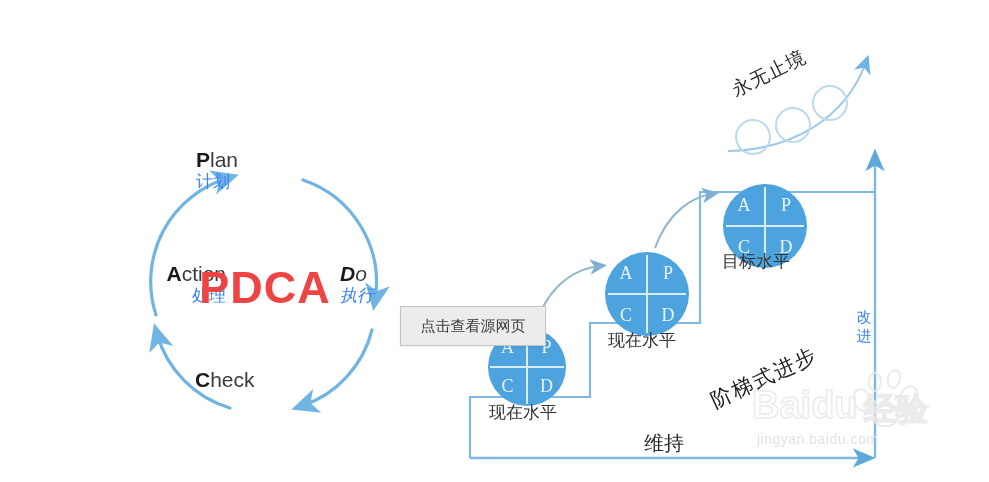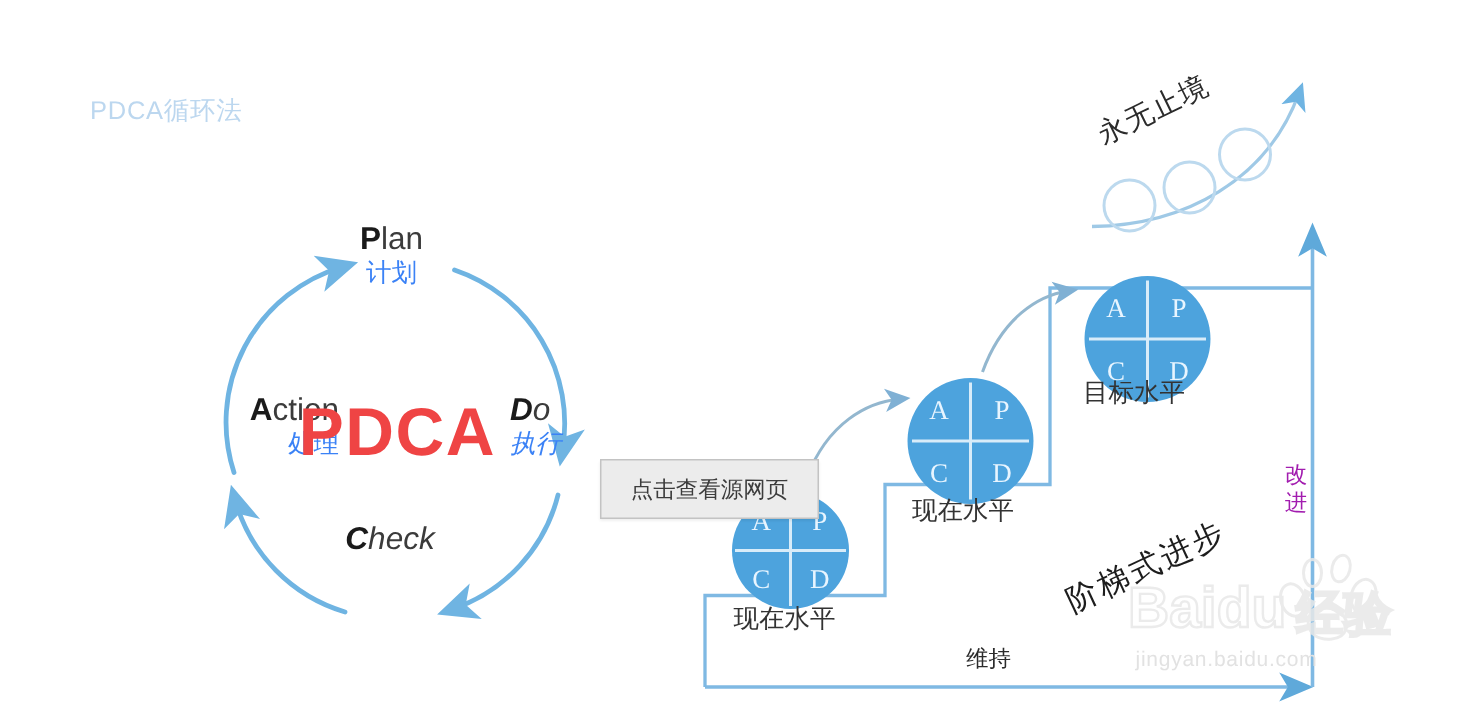--- a/index.html
+++ b/index.html
@@ -20,39 +20,39 @@
   #page-title {
     left: 60px; top: 62px;
     font-size: 17px;
     color: #bcd7ef;
     letter-spacing: 0.5px;
     white-space: nowrap;
   }
 
   
   .cycle-label {
-    text-align: center;
+    text-align: left;
     line-height: 1.12;
     white-space: nowrap;
   }
   .cycle-label .en {
     font-size: 21px;
     color: #3b3b3b;
     font-weight: 400;
     display: block;
   }
   .cycle-label .en b { font-weight: 700; color: #1a1a1a; }
   .cycle-label .cn {
     display: block;
     font-size: 17px;
     color: #3b82f6;
   }
   #lbl-plan  { left: 196px; top: 148px; width: 130px; }
   #lbl-do    { left: 340px; top: 262px; width: 110px; text-align: left; font-style: italic; }
-  #lbl-check { left: 195px; top: 348px; width: 130px; font-style: italic; }
+  #lbl-check { left: 195px; top: 368px; width: 130px; }
   #lbl-action{ left: 96px;  top: 262px; width: 130px; text-align: right;}
 
   #pdca-center {
     left: 180px; top: 262px; width: 170px;
     text-align: center;
     font-size: 45px; font-weight: 700;
     color: #ef4444; letter-spacing: 1px;
     font-family: "Liberation Sans", "DejaVu Sans", sans-serif;
   }
 
@@ -103,26 +103,26 @@
   #txt-stepwise {
     left: 712px; top: 388px;
     font-size: 21px; color: #1d1d1d;
     transform: rotate(-25deg);
     transform-origin: left center;
     white-space: nowrap;
     letter-spacing: 2px;
   }
   #txt-maintain {
     left: 644px; top: 430px;
-    font-size: 15px; color: #2b2b2b;
+    font-size: 20px; color: #2b2b2b;
     white-space: nowrap;
   }
   #txt-improve {
     left: 855px; top: 308px;
-    font-size: 15px; color: #a21caf;
+    font-size: 15px; color: #3b82f6;
     width: 18px;
     line-height: 1.25;
     text-align: center;
   }
 
   
   #tooltip {
     left: 400px; top: 306px;
     width: 146px; height: 40px;
     background: #ececec;
@@ -197,21 +197,20 @@
     </g>
 
     <g fill="none">
       <path d="M728,151 C 790,150 845,120 866,62" stroke="#9fc9e6" stroke-width="2.2" marker-end="url(#ah-blue)"></path>
       <circle cx="753" cy="137" r="17" stroke="#bcd9ee" stroke-width="2" fill="none"></circle>
       <circle cx="793" cy="125" r="17" stroke="#bcd9ee" stroke-width="2" fill="none"></circle>
       <circle cx="830" cy="103" r="17" stroke="#bcd9ee" stroke-width="2" fill="none"></circle>
     </g>
   </svg>
 
-  <div class="abs" id="page-title">PDCA循环法</div>
 
   <div class="abs cycle-label" id="lbl-plan">
     <span class="en"><b>P</b><span>lan</span></span>
     <span class="cn">计划</span>
   </div>
 
   <div class="abs cycle-label" id="lbl-do">
     <span class="en"><b>D</b><span>o</span></span>
     <span class="cn">执行</span>
   </div>

